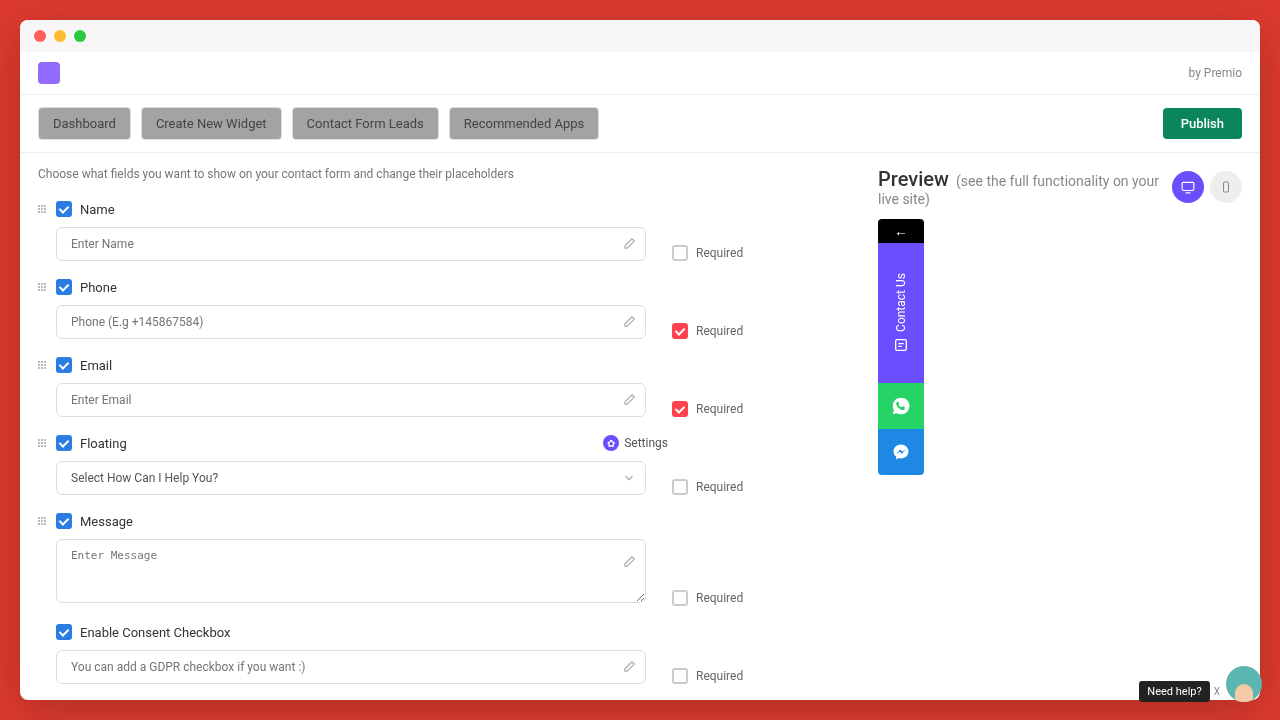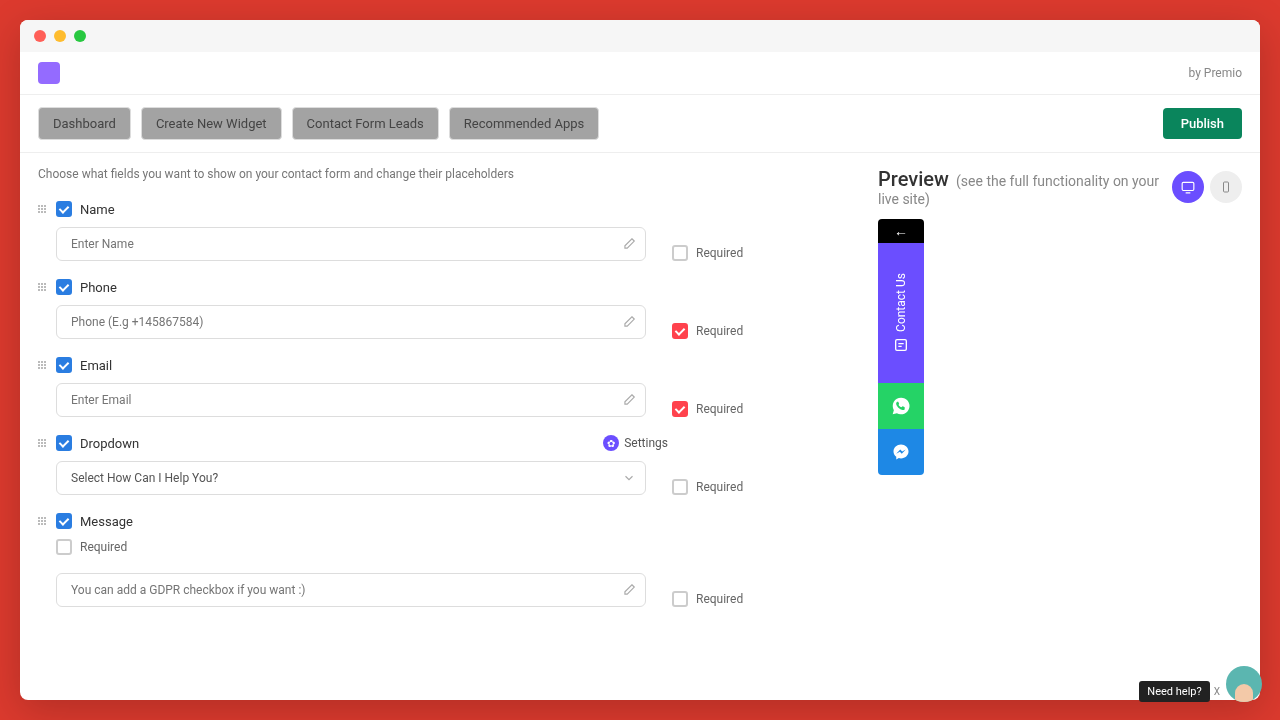--- a/index.html
+++ b/index.html
@@ -224,21 +224,21 @@
                 <i></i>
                 <i></i>
               </span>
               <span>
                 <i></i>
                 <i></i>
                 <i></i>
               </span>
             </div>
           <div class="chk checked"></div>
-          <div class="field-label">Dropdown</div>
+          <div class="field-label">Floating</div>
           <div class="settings-pill">
             <span class="settings-gear">✿</span>
             <span>Settings</span>
           </div>
         </div>
         <div class="input-row">
           <div class="input-wrap">
             <div class="select-input">Select How Can I Help You?</div>
             <span class="chevron-icon">
                 <svg width="14" height="14" viewBox="0 0 24 24" fill="none" stroke="currentColor" stroke-width="2">
@@ -269,28 +269,41 @@
               <span>
                 <i></i>
                 <i></i>
                 <i></i>
               </span>
             </div>
           <div class="chk checked"></div>
           <div class="field-label">Message</div>
         </div>
         <div class="input-row">
+          <div class="input-wrap">
+            <textarea class="textarea-input" placeholder="Enter Message" style=""></textarea>
+            <span class="edit-icon" style="top:16px; transform:none;">
+                <svg width="14" height="14" viewBox="0 0 24 24" fill="none" stroke="currentColor" stroke-width="2">
+                  <path d="M17 3l4 4-12 12H5v-4L17 3z"></path>
+                </svg>
+              </span>
+          </div>
           <div class="req-group">
             <div class="chk unchecked"></div>
             <span class="req-label">Required</span>
           </div>
         </div>
       </div>
 
       <div class="field-block">
+        <div class="field-header">
+          <div style="width:10px;"></div>
+          <div class="chk checked"></div>
+          <div class="field-label">Enable Consent Checkbox</div>
+        </div>
         <div class="input-row">
           <div class="input-wrap">
             <input class="text-input" placeholder="You can add a GDPR checkbox if you want :)" style="">
             <span class="edit-icon">
                 <svg width="14" height="14" viewBox="0 0 24 24" fill="none" stroke="currentColor" stroke-width="2">
                   <path d="M17 3l4 4-12 12H5v-4L17 3z"></path>
                 </svg>
               </span>
           </div>
           <div class="req-group">

